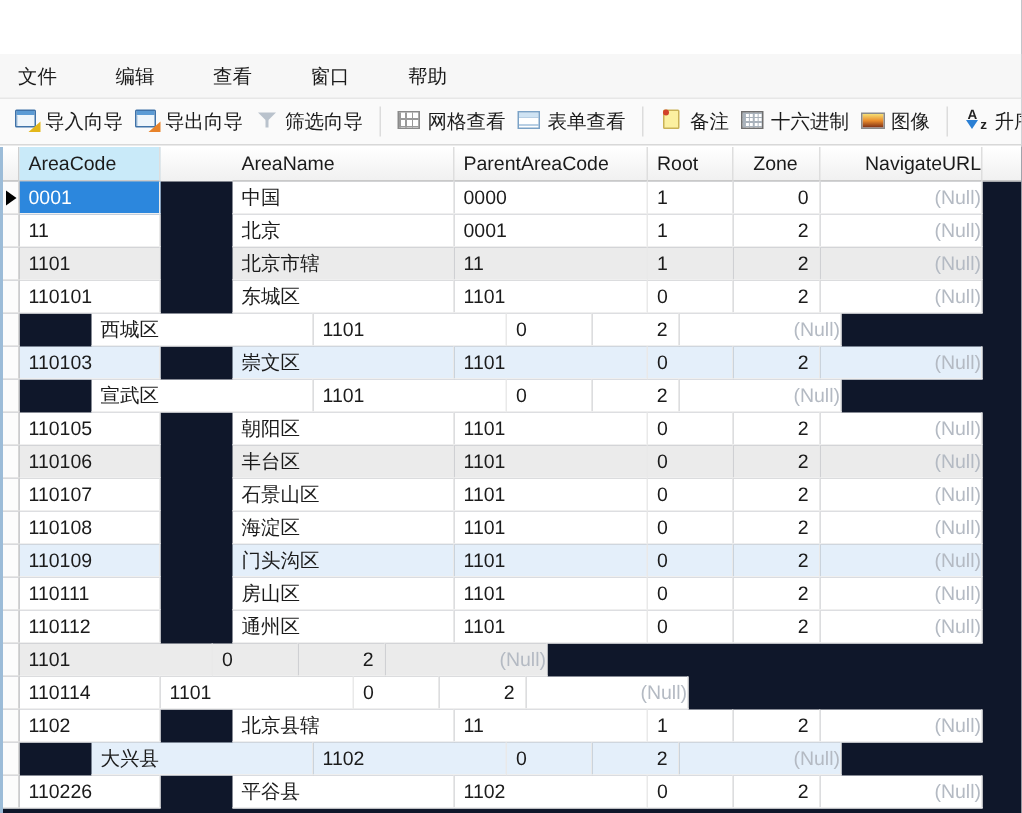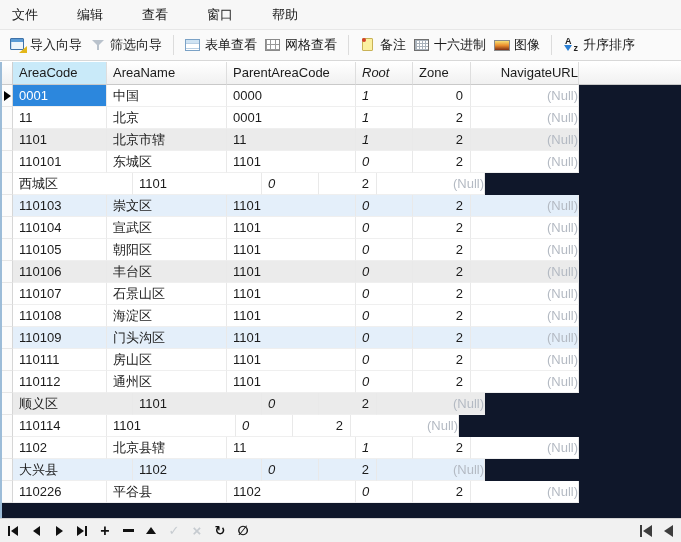--- a/index.html
+++ b/index.html
@@ -2,28 +2,28 @@
 <html><head>
 <meta charset="utf-8">
 <style>
   * { margin:0; padding:0; box-sizing:border-box; }
   html,body { width:681px; height:542px; overflow:hidden; background:#fff;
     font-family:"Liberation Sans","DejaVu Sans",sans-serif; color:#1b1b1b; }
   .app { position:relative; width:681px; height:542px; }
 
   
   .menubar { height:30px; background:#f7f7f7; border-bottom:1px solid #e7e7e7;
-    display:flex; align-items:center; padding-left:12px; gap:39px; font-size:13px; }
+    display:flex; align-items:center; padding-left:12px; gap:39px; font-size:13px;margin-top:36px; }
   .menu-item { cursor:default; }
 
   
   .toolbar { height:31px; background:#fafafa; border-bottom:1px solid #d8d8d8;
     display:flex; align-items:center; padding-left:6px; font-size:13px;
     overflow:hidden; white-space:nowrap; }
-  .tbtn { display:flex; align-items:center; gap:4px; padding:3px 4px; border-radius:2px; flex:none; }
+  .tbtn { display:flex; align-items:flex-start; gap:4px; padding:3px 4px; border-radius:2px; flex:none; }
   .tsep { width:1px; height:20px; background:#dcdcdc; margin:0 7px; flex:none; }
 
   
   .ic { width:16px; height:16px; position:relative; flex:none; display:inline-block; }
   .ic-table { position:absolute; left:0; top:1px; width:14px; height:12px;
     border:1px solid #3f72a8; background:
       linear-gradient(#5b9bd5 0 3px, transparent 3px),
       linear-gradient(90deg,#c9dcee 1px,transparent 1px) 0 3px/4px 100% no-repeat padding-box,
       #eef5fb; border-radius:1px; }
   .ic-arrow { position:absolute; right:-1px; bottom:0; width:0; height:0;
@@ -69,22 +69,22 @@
   .hcell { border-right:1px solid #dedede; border-bottom:1px solid #c9c9c9;
     padding-left:6px; overflow:hidden; white-space:nowrap; flex:none; }
   .hcell.hl { background:#c9eaf9; }
   .hfill { flex:1; border-bottom:1px solid #c9c9c9; }
 
   .row { display:flex; height:22px; line-height:21px; }
   .gut { width:11px; flex:none; background:#fcfcfc;
     border-right:1px solid #d6d6d6; border-bottom:1px solid #e6e6e6; position:relative; }
   .cell { border-right:1px solid #e9e9e9; border-bottom:1px solid #efefef;
     padding-left:6px; overflow:hidden; white-space:nowrap; flex:none; background:#fff; }
-  .c0 { width:94px; } .c1 { width:120px; } .c2 { width:129px; }
-  .c3 { width:57px;font-style:italic; } .c4 { width:58px; text-align:right; padding-right:7px; padding-left:0; }
+  .c0 { width:94px; } .c1 { width:148px;margin-left:48px; } .c2 { width:129px; }
+  .c3 { width:57px; } .c4 { width:58px; text-align:right; padding-right:7px; padding-left:0; }
   .c5 { width:108px; color:#b4bac3;text-align:right; }
   .shade-gray .cell { background:#ebebeb; }
   .shade-blue .cell { background:#e4effa; }
   .current .c0 { background:#2c87dd; color:#fff; }
   .current .gut::before { content:""; position:absolute; left:2px; top:6px;
     border-left:7px solid #000; border-top:5px solid transparent; border-bottom:5px solid transparent; }
 
   
   .bottombar { position:absolute; left:0; right:0; bottom:0; height:24px;
     background:#f1f1f1; border-top:1px solid #d4d4d4;
@@ -119,37 +119,44 @@
   <div class="toolbar">
     <div class="tbtn">
       <span class="ic">
           <span class="ic-table"></span>
           <span class="ic-arrow yellow"></span>
         </span>
       <span>导入向导</span>
     </div>
     <div class="tbtn">
       <span class="ic">
+          <span class="ic-table"></span>
+          <span class="ic-arrow orange"></span>
+        </span>
+      <span>导出向导</span>
+    </div>
+    <div class="tbtn">
+      <span class="ic">
           <span class="ic-funnel"></span>
           <span class="ic-funnel-stem"></span>
         </span>
       <span>筛选向导</span>
     </div>
     <div class="tsep"></div>
     <div class="tbtn">
       <span class="ic">
+          <span class="ic-grid"></span>
+        </span>
+      <span>网格查看</span>
+    </div>
+    <div class="tbtn">
+      <span class="ic">
           <span class="ic-form"></span>
         </span>
       <span>表单查看</span>
-    </div>
-    <div class="tbtn">
-      <span class="ic">
-          <span class="ic-grid"></span>
-        </span>
-      <span>网格查看</span>
     </div>
     <div class="tsep"></div>
     <div class="tbtn">
       <span class="ic">
           <span class="ic-note"></span>
         </span>
       <span>备注</span>
     </div>
     <div class="tbtn">
       <span class="ic">
@@ -174,21 +181,21 @@
     </div>
   </div>
 
   <div class="gridwrap">
     <div class="hdr">
       <div class="hgut"></div>
       <div class="hcell hl c0">AreaCode</div>
       <div class="hcell c1">AreaName</div>
       <div class="hcell c2">ParentAreaCode</div>
       <div class="hcell c3">Root</div>
-      <div class="hcell c4" style="text-align:left;padding-left:6px">Zone</div>
+      <div class="hcell c4" style="text-align:center;padding-left:6px">Zone</div>
       <div class="hcell c5" style="color:#1b1b1b">NavigateURL</div>
       <div class="hfill"></div>
     </div>
 
     <div class="row current">
         <span class="gut"></span>
         <span class="cell c0">0001</span>
         <span class="cell c1">中国</span>
         <span class="cell c2">0000</span>
         <span class="cell c3">1</span>
@@ -234,21 +241,20 @@
         <span class="gut"></span>
         <span class="cell c0">110103</span>
         <span class="cell c1">崇文区</span>
         <span class="cell c2">1101</span>
         <span class="cell c3">0</span>
         <span class="cell c4">2</span>
         <span class="cell c5">(Null)</span>
       </div>
       <div class="row">
         <span class="gut"></span>
-        <span class="cell c0">110104</span>
         <span class="cell c1">宣武区</span>
         <span class="cell c2">1101</span>
         <span class="cell c3">0</span>
         <span class="cell c4">2</span>
         <span class="cell c5">(Null)</span>
       </div>
       <div class="row">
         <span class="gut"></span>
         <span class="cell c0">110105</span>
         <span class="cell c1">朝阳区</span>
@@ -306,21 +312,20 @@
         <span class="gut"></span>
         <span class="cell c0">110112</span>
         <span class="cell c1">通州区</span>
         <span class="cell c2">1101</span>
         <span class="cell c3">0</span>
         <span class="cell c4">2</span>
         <span class="cell c5">(Null)</span>
       </div>
       <div class="row shade-gray">
         <span class="gut"></span>
-        <span class="cell c1">顺义区</span>
         <span class="cell c2">1101</span>
         <span class="cell c3">0</span>
         <span class="cell c4">2</span>
         <span class="cell c5">(Null)</span>
       </div>
       <div class="row">
         <span class="gut"></span>
         <span class="cell c0">110114</span>
         <span class="cell c2">1101</span>
         <span class="cell c3">0</span>

